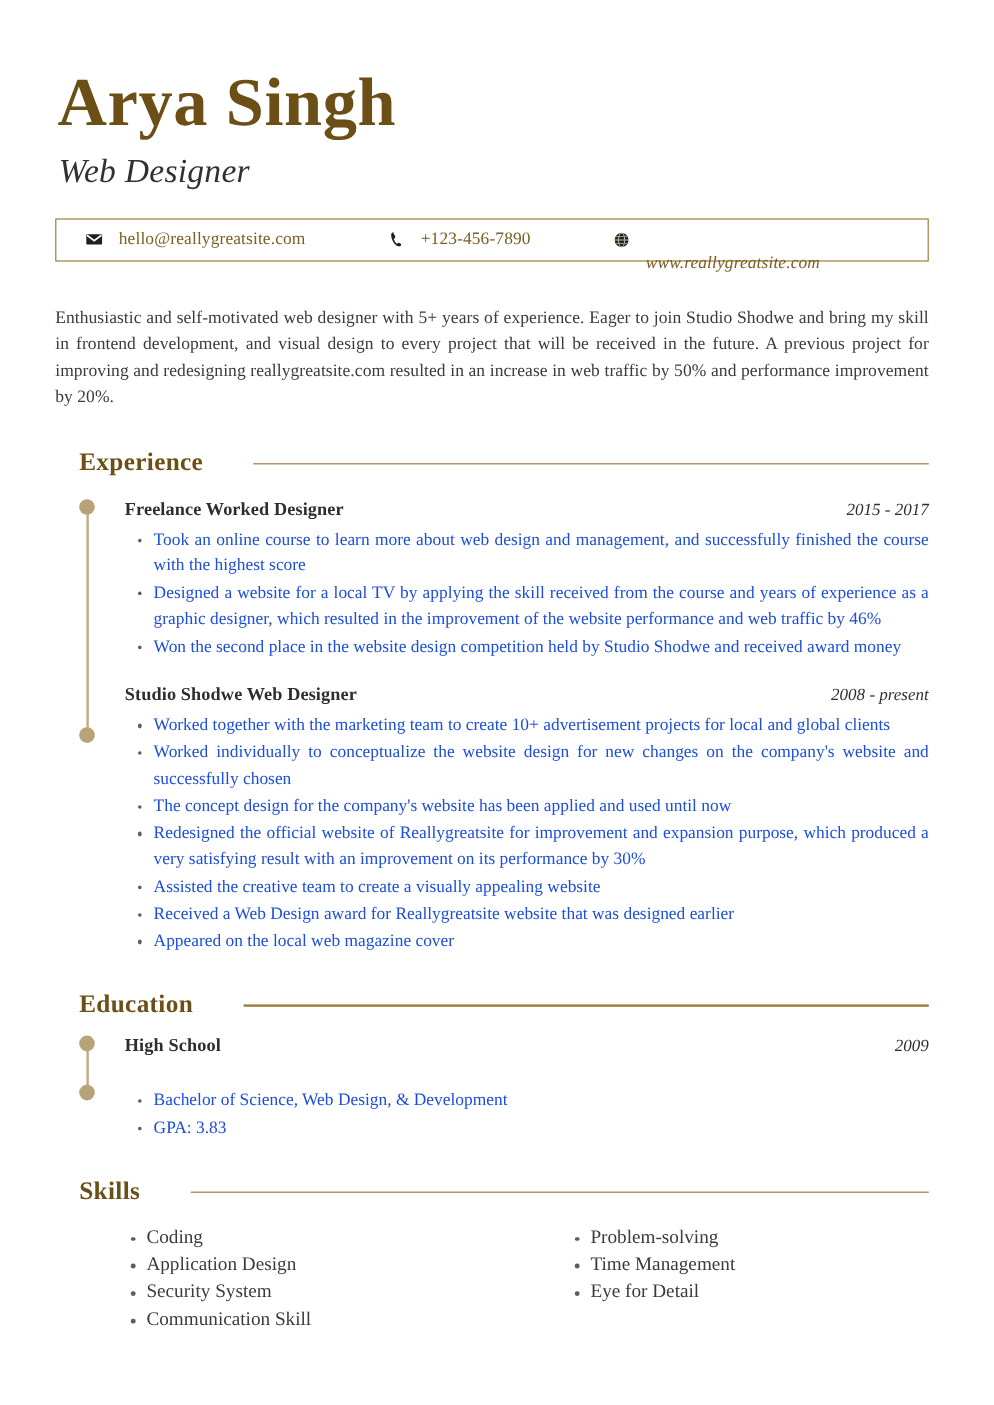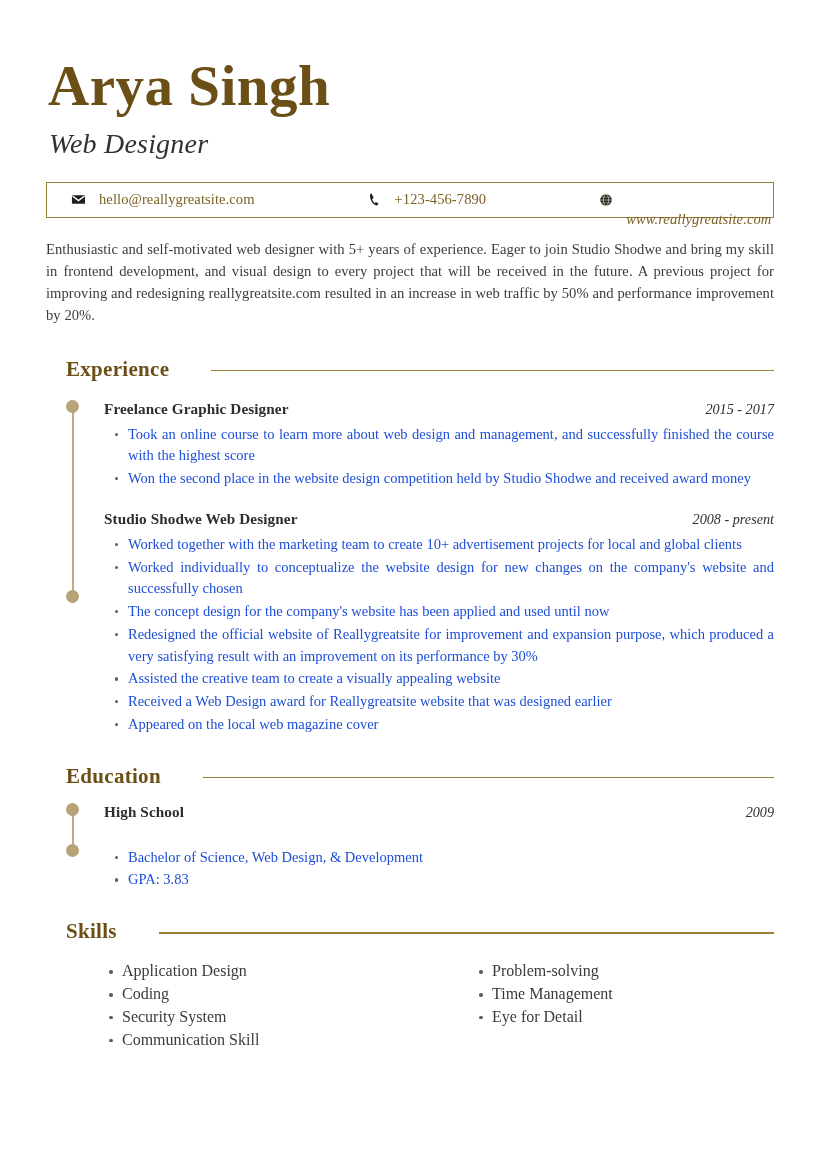--- a/index.html
+++ b/index.html
@@ -42,21 +42,20 @@
   }
 
   
   .contact-bar {
     margin-top: 22px;
     border: 1.3px solid #9c7d3a;
     height: 36px;
     display: flex;
     align-items: center;
     box-sizing: border-box;
-    gap: 44px;
   }
   .contact-item {
     display: flex;
     align-items: center;
     white-space: nowrap;
   }
   .contact-item.email   { margin-left: 24px; }
   .contact-item.phone   { margin-left: 68px; }
   .contact-item.website { margin-left: 68px; }
   .contact-icon {
@@ -71,21 +70,21 @@
   .contact-icon svg { display: block; }
   .contact-text {
     font-size: 14.5px;
     color: #7a5e23;
     letter-spacing: 0.1px;
   }
   .contact-text.italic { font-style: italic; margin-top: 40px; }
 
   
   .summary {
-    margin-top: 20px;
+    margin-top: 36px;
     font-size: 14.6px;
     line-height: 1.52;
     color: #3b3b3b;
     text-align: justify;
     letter-spacing: 0.05px;
   }
 
   
   .section {
     margin-top: 30px;
@@ -269,25 +268,26 @@
       <div class="section-rule"></div>
     </div>
 
     <div class="timeline">
       <div class="tl-line" style="top:7px;height:196px;"></div>
       <div class="tl-dot" style="top:0px;"></div>
       <div class="tl-dot" style="top:190px;"></div>
 
       <div class="entry">
         <div class="entry-head">
-          <span class="entry-title">Freelance Graphic Designer</span>
+          <span class="entry-title">Freelance Worked Designer</span>
           <span class="entry-date">2015 - 2017</span>
         </div>
         <ul class="bullets">
           <li>Took an online course to learn more about web design and management, and successfully finished the course with the highest score</li>
+          <li>Designed a website for a local TV by applying the skill received from the course and years of experience as a graphic designer, which resulted in the improvement of the website performance and web traffic by 46%</li>
           <li>Won the second place in the website design competition held by Studio Shodwe and received award money</li>
         </ul>
       </div>
 
       <div class="entry">
         <div class="entry-head">
           <span class="entry-title">Studio Shodwe Web Designer</span>
           <span class="entry-date">2008 - present</span>
         </div>
         <ul class="bullets">
@@ -332,22 +332,22 @@
 
   <div class="section" style="margin-top:28px;">
     <div class="section-head">
       <div class="section-title">Skills</div>
       <div class="section-rule"></div>
     </div>
 
     <div class="skills-wrap">
       <div class="skills-col left">
         <ul class="skill-list">
+          <li>Coding</li>
           <li>Application Design</li>
-          <li>Coding</li>
           <li>Security System</li>
           <li>Communication Skill</li>
         </ul>
       </div>
       <div class="skills-col right">
         <ul class="skill-list">
           <li>Problem-solving</li>
           <li>Time Management</li>
           <li>Eye for Detail</li>
         </ul>

